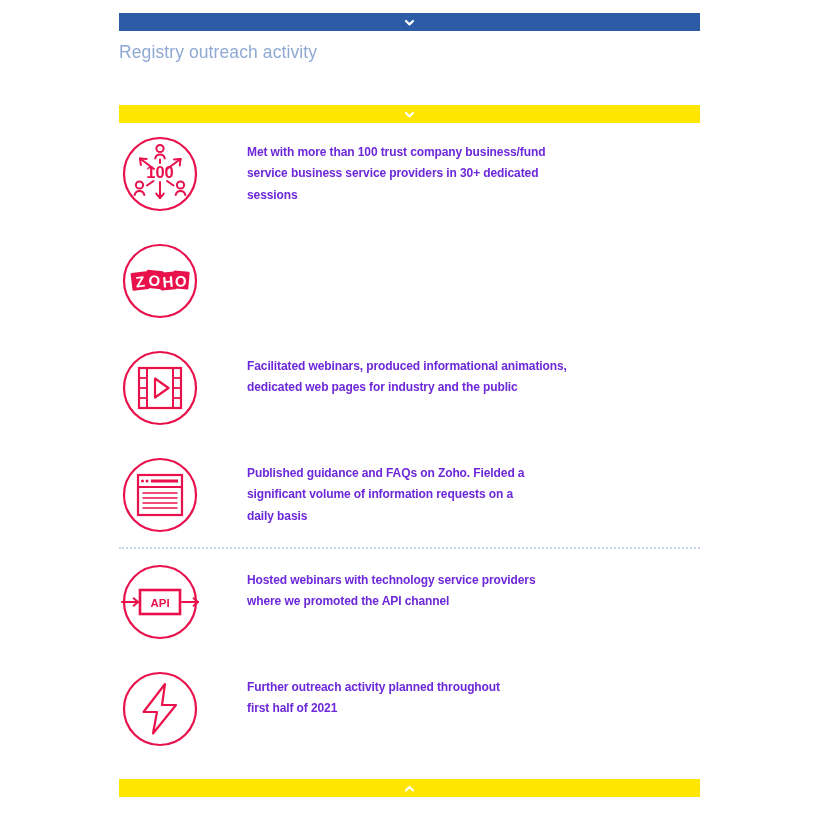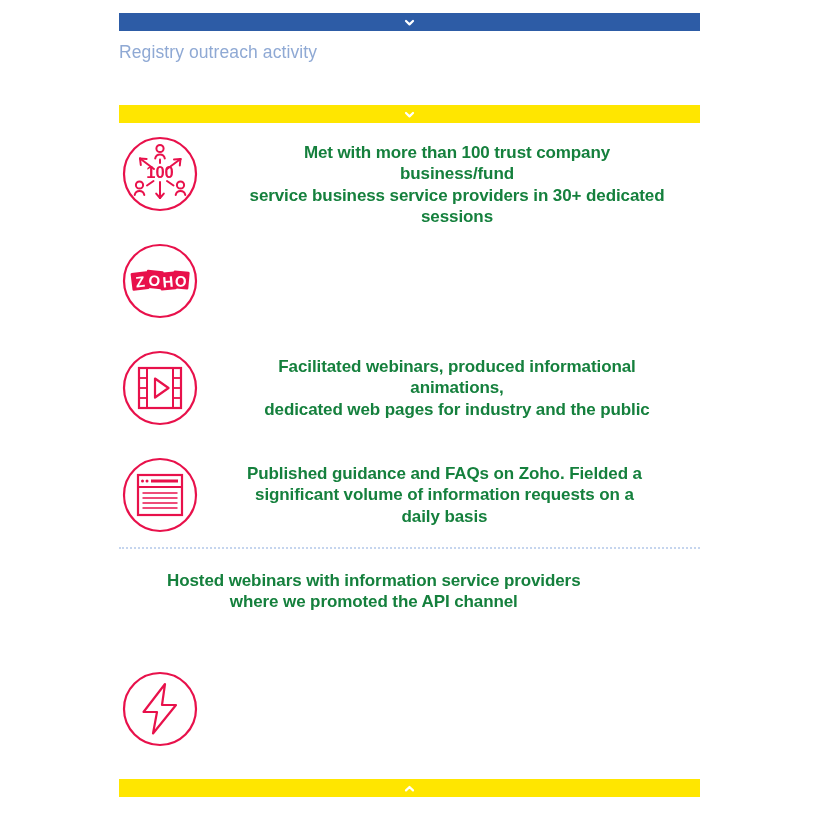--- a/index.html
+++ b/index.html
@@ -87,28 +87,27 @@
   }
   .icon-wrap svg {
     display: block;
     width: 78px;
     height: 78px;
     overflow: visible;
   }
   .row-text {
     margin-left: 48px;
     margin-top: 10px;
-    color: #15803d;
-    font-size: 17px;
+    color: #6d28d9;
+    font-size: 12px;
     font-weight: 700;
     line-height: 21.4px;
     letter-spacing: -0.1px;
     white-space: pre-line;
     max-width: 420px;
-    text-align: center;
   }
 
   
   .divider {
     position: absolute;
     left: 119px;
     top: 547px;
     width: 581px;
     height: 0;
     border-top: 2px dotted #c5d5ee;
@@ -234,31 +233,48 @@
             <line x1="21.5" y1="52" x2="56.5" y2="52"></line>
           </g>
         </svg>
       </div>
       <div class="row-text">Published guidance and FAQs on Zoho. Fielded a
 significant volume of information requests on a
 daily basis</div>
     </div>
 
     <div class="row">
-      <div class="row-text">Hosted webinars with information service providers
+      <div class="icon-wrap">
+        <svg viewBox="0 0 78 78">
+          <circle cx="39" cy="39" r="36" fill="none" stroke="#e8114b" stroke-width="2.2"></circle>
+          <rect x="19" y="27" width="40" height="24" fill="none" stroke="#e8114b" stroke-width="2.6"></rect>
+          <text x="39" y="43.5" text-anchor="middle" font-family="Liberation Sans, sans-serif" font-size="11.5" font-weight="700" fill="#e8114b">API</text>
+          <g fill="none" stroke="#e8114b" stroke-width="2" stroke-linecap="round" stroke-linejoin="round">
+            <path d="M1 39 L17 39"></path>
+              <path d="M17 39 L12.6 35.3"></path>
+              <path d="M17 39 L12.6 42.7"></path>
+            <path d="M61 39 L77 39"></path>
+              <path d="M77 39 L72.6 35.3"></path>
+              <path d="M77 39 L72.6 42.7"></path>
+          </g>
+        </svg>
+      </div>
+      <div class="row-text">Hosted webinars with technology service providers
 where we promoted the API channel</div>
     </div>
 
     <div class="row">
       <div class="icon-wrap">
         <svg viewBox="0 0 78 78">
           <circle cx="39" cy="39" r="36" fill="none" stroke="#e8114b" stroke-width="2.2"></circle>
           <path d="M44 14 L22.5 42 L36 42 L32 63.5 L55 35 L41 35 Z" fill="none" stroke="#e8114b" stroke-width="2.2" stroke-linejoin="round"></path>
         </svg>
       </div>
+      <div class="row-text">Further outreach activity planned  throughout
+first half of 2021</div>
     </div>
 
   </div>
 
   <div class="divider"></div>
 
   <div class="bar bar-yellow-bottom">
     <span class="chev">
       <svg viewBox="0 0 13 13">
           <path d="M3 8.4 L6.5 5 L10 8.4" fill="none" stroke="#ffffff" stroke-width="2.2" stroke-linecap="round" stroke-linejoin="round"></path>

